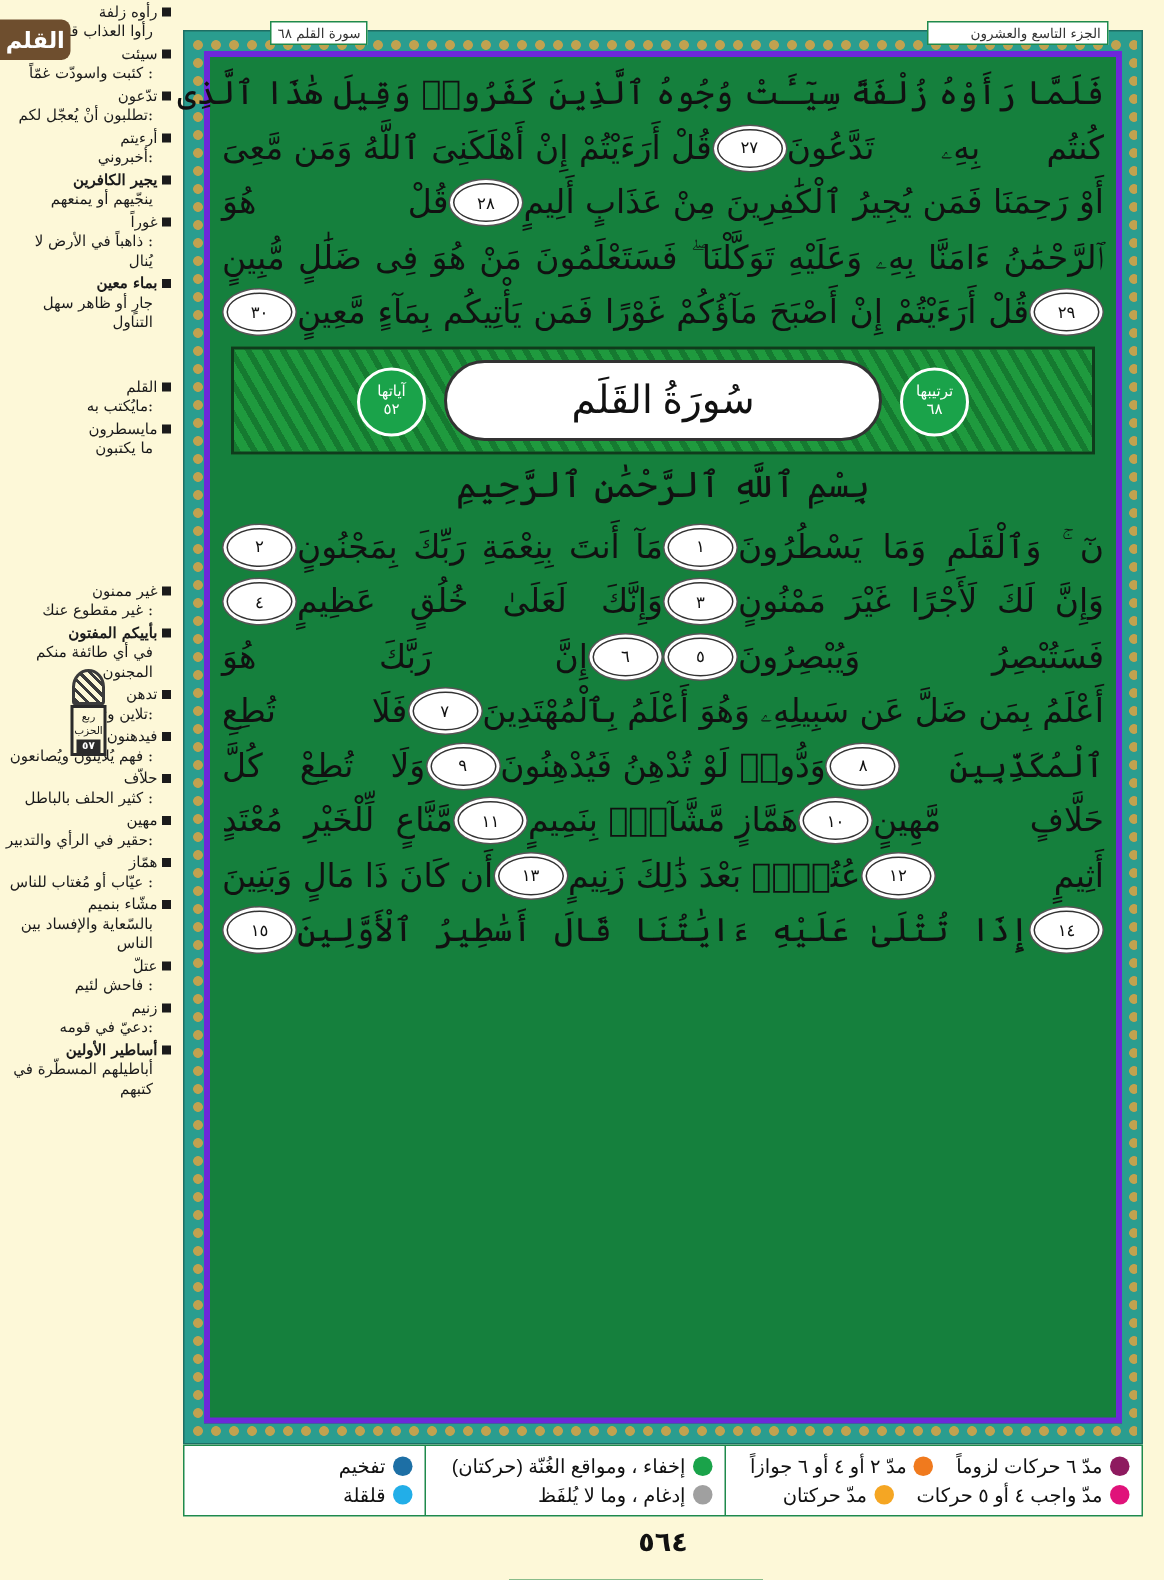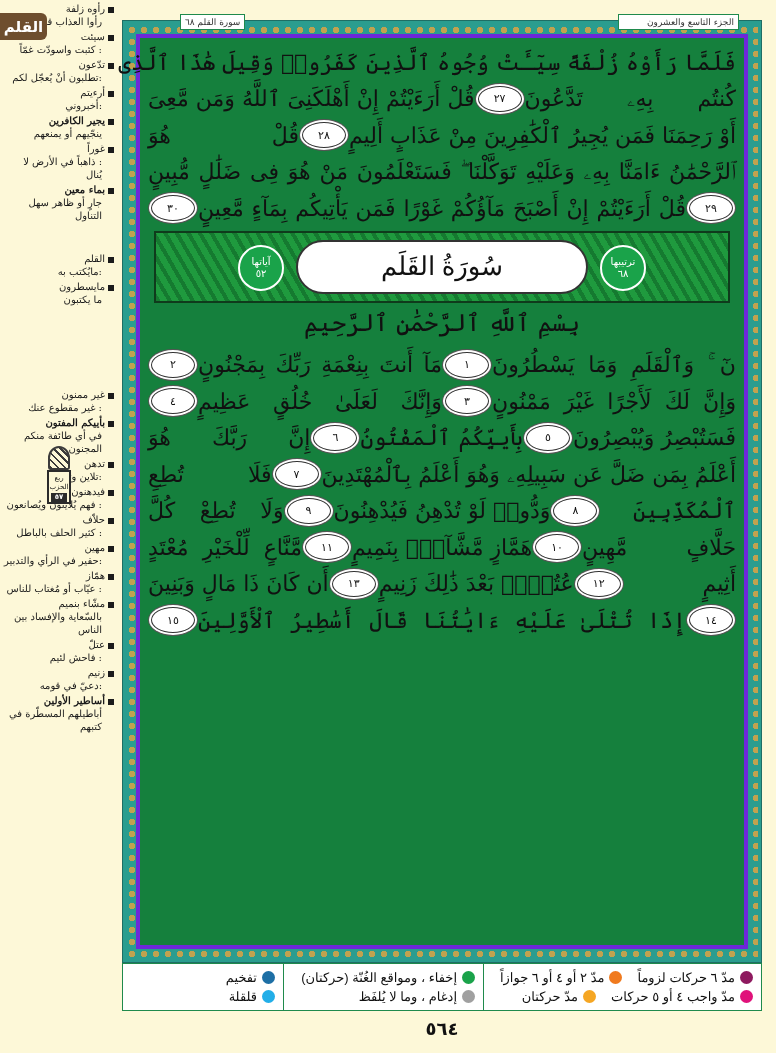--- a/index.html
+++ b/index.html
@@ -274,21 +274,20 @@
           </div>
           <div class="ayah-line">
             <span class="txt">وَإِنَّ لَكَ لَأَجْرًا غَيْرَ مَمْنُونٍ</span>
             <span class="ayah-no">٣</span>
             <span class="txt">وَإِنَّكَ لَعَلَىٰ خُلُقٍ عَظِيمٍ</span>
             <span class="ayah-no">٤</span>
           </div>
           <div class="ayah-line">
             <span class="txt">فَسَتُبْصِرُ وَيُبْصِرُونَ</span>
             <span class="ayah-no">٥</span>
-            <span class="txt">بِأَييِّكُمُ ٱلْمَفْتُونُ</span>
             <span class="ayah-no">٦</span>
             <span class="txt">إِنَّ رَبَّكَ هُوَ</span>
           </div>
           <div class="ayah-line">
             <span class="txt">أَعْلَمُ بِمَن ضَلَّ عَن سَبِيلِهِۦ وَهُوَ أَعْلَمُ بِٱلْمُهْتَدِينَ</span>
             <span class="ayah-no">٧</span>
             <span class="txt">فَلَا تُطِعِ</span>
           </div>
           <div class="ayah-line">
             <span class="txt">ٱلْمُكَذِّبِينَ</span>

